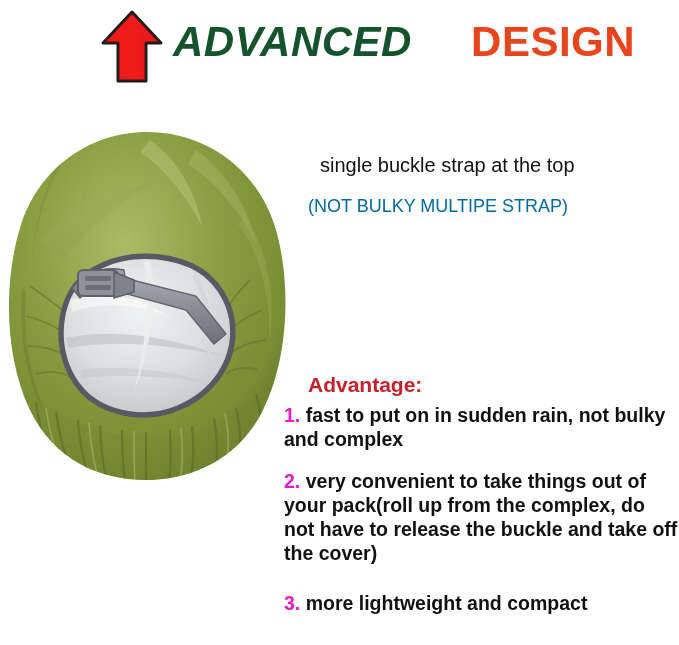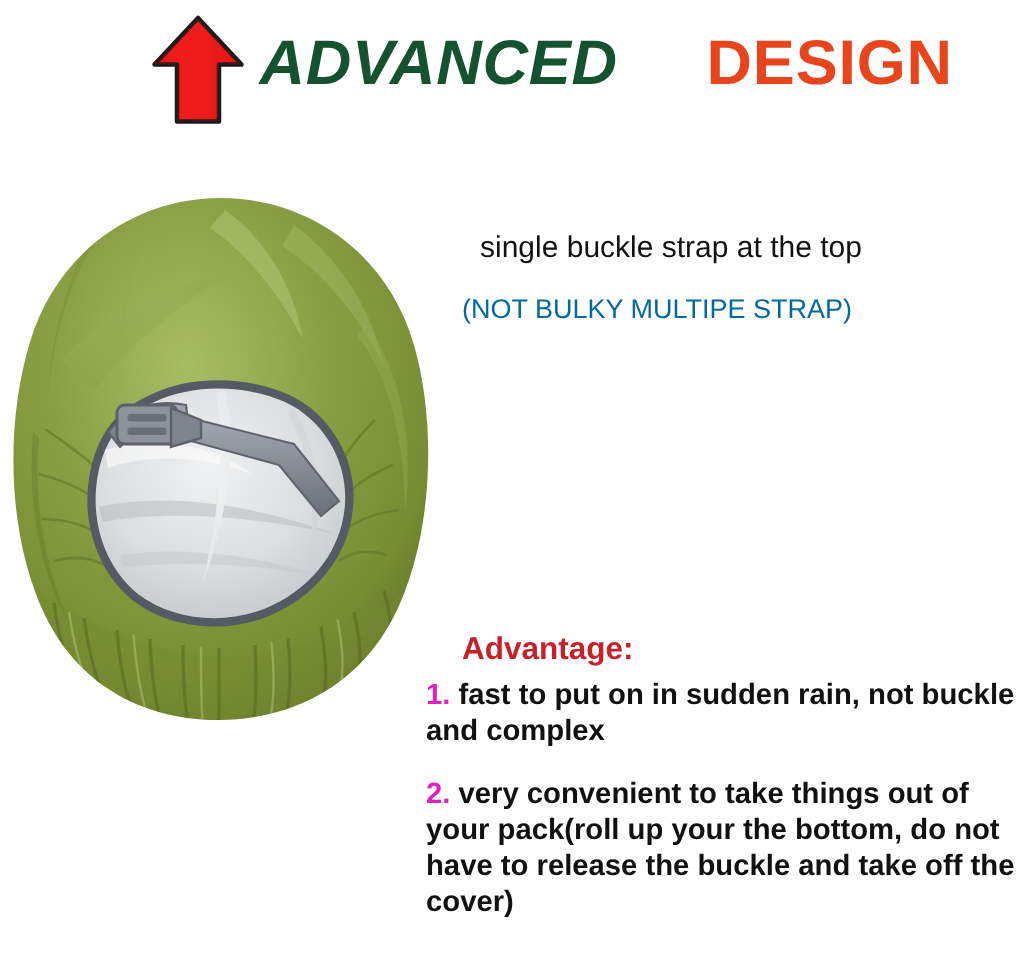--- a/index.html
+++ b/index.html
@@ -79,21 +79,20 @@
   .section-heading {
     color: #c8202a;
     font-size: 21px;
     font-weight: bold;
     line-height: 28px;
     margin: 0 0 4px 0;
     white-space: nowrap;
   }
   #advantage-block .section-heading {
     padding-left: 24px;
-    margin-top: 48px;
   }
 
   .feature-line-main {
     color: #121212;
     font-size: 20px;
     line-height: 27px;
     white-space: nowrap;
     margin: 14px;
   }
   .feature-line-sub {
@@ -291,21 +290,25 @@
 <div id="feature-block">
   <div class="feature-line-main">single buckle strap at the top</div>
   <div class="feature-line-sub">(NOT BULKY MULTIPE STRAP)</div>
 </div>
 
 <div id="advantage-block">
   <div class="section-heading">Advantage:</div>
 
   <div class="advantage-item">
     <span class="adv-num">1.</span>
-    <span class="adv-text">fast to put on in sudden rain, not buckle and complex</span>
+    <span class="adv-text">fast to put on in sudden rain, not bulky and complex</span>
   </div>
 
   <div class="advantage-item">
     <span class="adv-num">2.</span>
-    <span class="adv-text">very convenient to take things out of your pack(roll up your the bottom, do not have to release the buckle and take off the cover)</span>
-  </div>
-
+    <span class="adv-text">very convenient to take things out of your pack(roll up from the complex, do not have to release the buckle and take off the cover)</span>
+  </div>
+
+  <div class="advantage-item" style="margin-top:26px;">
+    <span class="adv-num">3.</span>
+    <span class="adv-text">more lightweight and compact</span>
+  </div>
 </div>
 
 </body></html>

